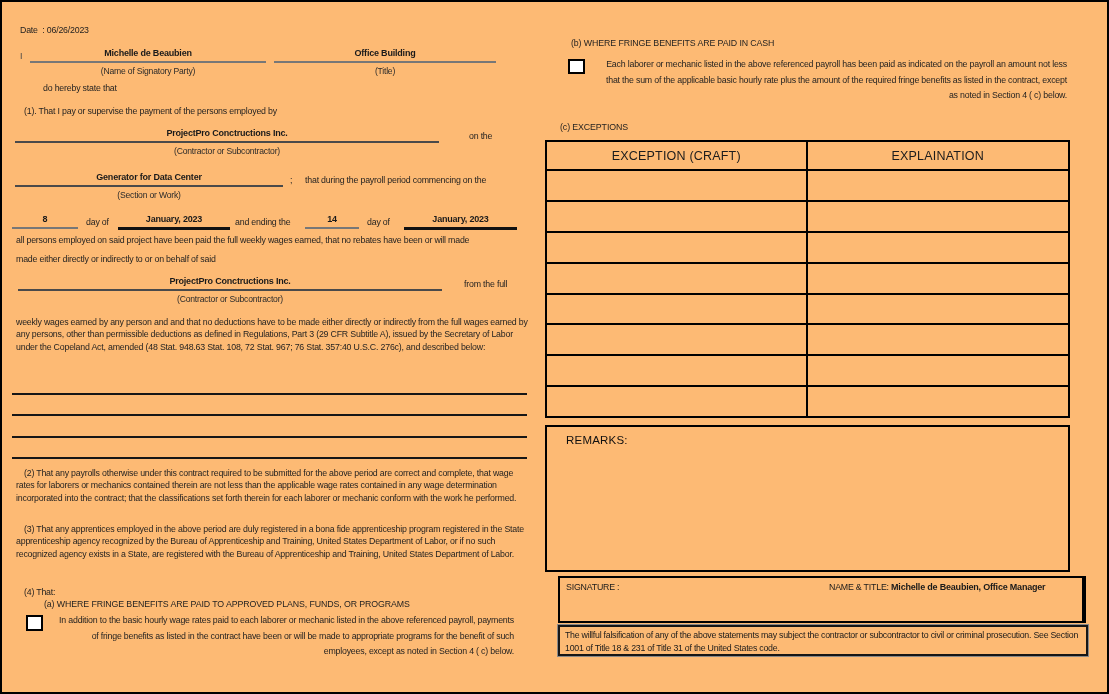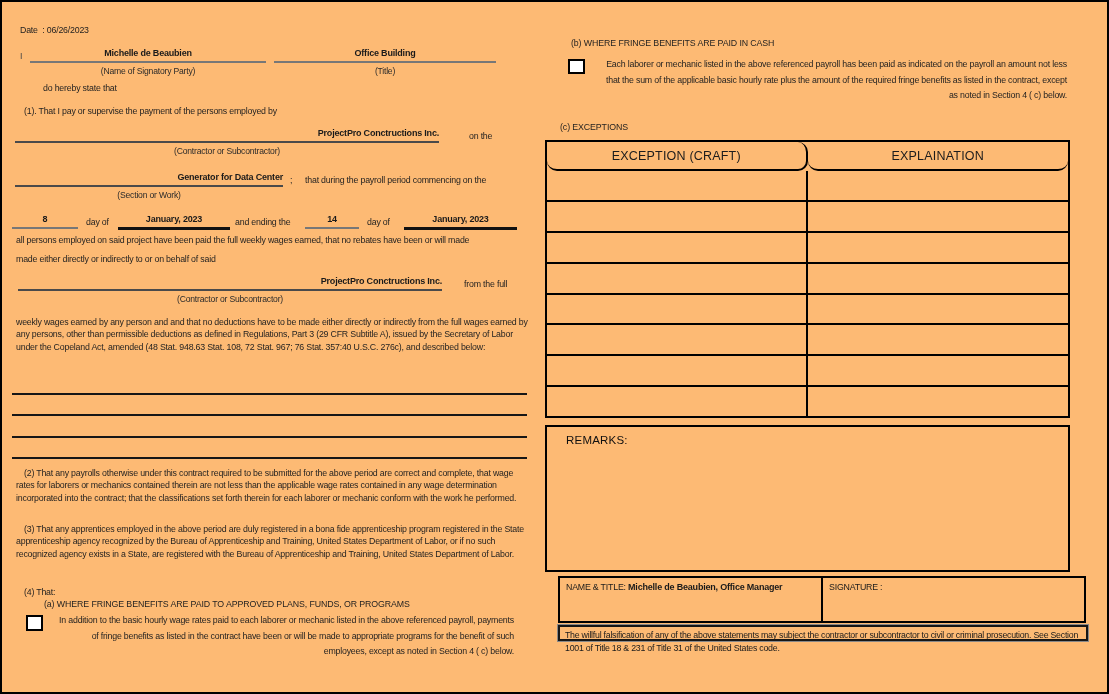--- a/index.html
+++ b/index.html
@@ -10,45 +10,45 @@
   .txt-loose { line-height:15.6px;text-align:right; }
   .two-line { line-height:19px; }
   .caps { font-size:8.8px; letter-spacing:-0.1px; }
   .pre { white-space:pre; }
   .indent { text-indent:8px; }
 
   .field { text-align:center; }
   .field .val { font-weight:bold; font-size:9px; letter-spacing:-0.2px; padding-bottom:3px; min-height:14px; }
   .field .cap { font-size:8.6px; letter-spacing:-0.2px; color:#2a2a2a; padding-top:3px; }
   .u-gray { border-bottom:2px solid #777; }
-  .u-dark { border-bottom:2px solid #4a4a4a;text-align:right; }
+  .u-dark { border-bottom:2px solid #4a4a4a; }
   .u-black { border-bottom:3px solid #111; }
 
   .blank-line { border-top:2px solid #161616; height:0; }
 
   .checkbox { display:block; width:17px; height:16px; border:2px solid #000; background:#fff; }
 
   .exc-table { left:543px; top:138px; width:525px; border:2px solid #000; border-bottom:none; }
   .exc-row { display:grid; grid-template-columns:1fr 1fr; }
   .exc-cell { border-bottom:2px solid #000; border-right:2px solid #000; height:30.9px; }
   .exc-cell:last-child { border-right:none; }
   .exc-head .exc-cell { height:29px; display:flex; align-items:center; justify-content:center;
-      font-size:12.5px; letter-spacing:0.2px; color:#1c1c1c;border-radius:10px; }
+      font-size:12.5px; letter-spacing:0.2px; color:#1c1c1c; }
 
   .remarks-box { left:543px; top:423px; width:525px; height:147px; border:2px solid #000; padding:3px 19px; }
   .remarks-label { font-size:11.5px; letter-spacing:0.2px; color:#111; }
 
   .namesig-box { left:556px; top:574px; width:528px; height:47px; border:2px solid #000;
       display:grid; grid-template-columns:263px 1fr; }
   .namesig-cell { padding:4px 6px; font-size:8.8px; letter-spacing:-0.2px; }
   .namesig-cell.first { border-right:2px solid #000; }
   .ns-label { font-size:8.8px; }
   .ns-value { font-weight:bold; font-size:9px; }
 
-  .fals-box { left:556px; top:623px; width:530px; height:16px; border:2px solid #161616;
+  .fals-box { left:556px; top:623px; width:530px; height:31px; border:2px solid #161616;
       box-shadow:0 0 0 1px #888; padding:2px 5px; font-size:8.8px; letter-spacing:-0.25px; line-height:13px; }
 </style>
 </head>
 <body>
 
 <div class="page">
 
   <div class="abs txt pre" style="left:18px; top:22px;"><span>Date  :</span> <span>06/26/2023</span></div>
 
   <div class="abs txt" style="left:18px; top:48px; color:#444;">I</div>
@@ -170,27 +170,27 @@
         </div>
       </div>
   </div>
 
   <div class="abs remarks-box">
     <span class="remarks-label">REMARKS:</span>
     <span></span>
   </div>
 
   <div class="abs namesig-box">
+    <div class="namesig-cell">
+      <span class="ns-label">SIGNATURE :</span>
+      <span></span>
+    </div>
     <div class="namesig-cell first">
       <span class="ns-label">NAME &amp; TITLE:</span>
       <span class="ns-value">Michelle de Beaubien,  Office Manager</span>
-    </div>
-    <div class="namesig-cell">
-      <span class="ns-label">SIGNATURE :</span>
-      <span></span>
     </div>
   </div>
 
   <div class="abs fals-box">
     <span>The willful falsification of any of the above statements may subject the contractor or subcontractor to civil or criminal prosecution. See Section 1001 of Title 18 &amp; 231 of Title 31 of the United States code.</span>
   </div>
 
 </div>
 
 </body></html>

